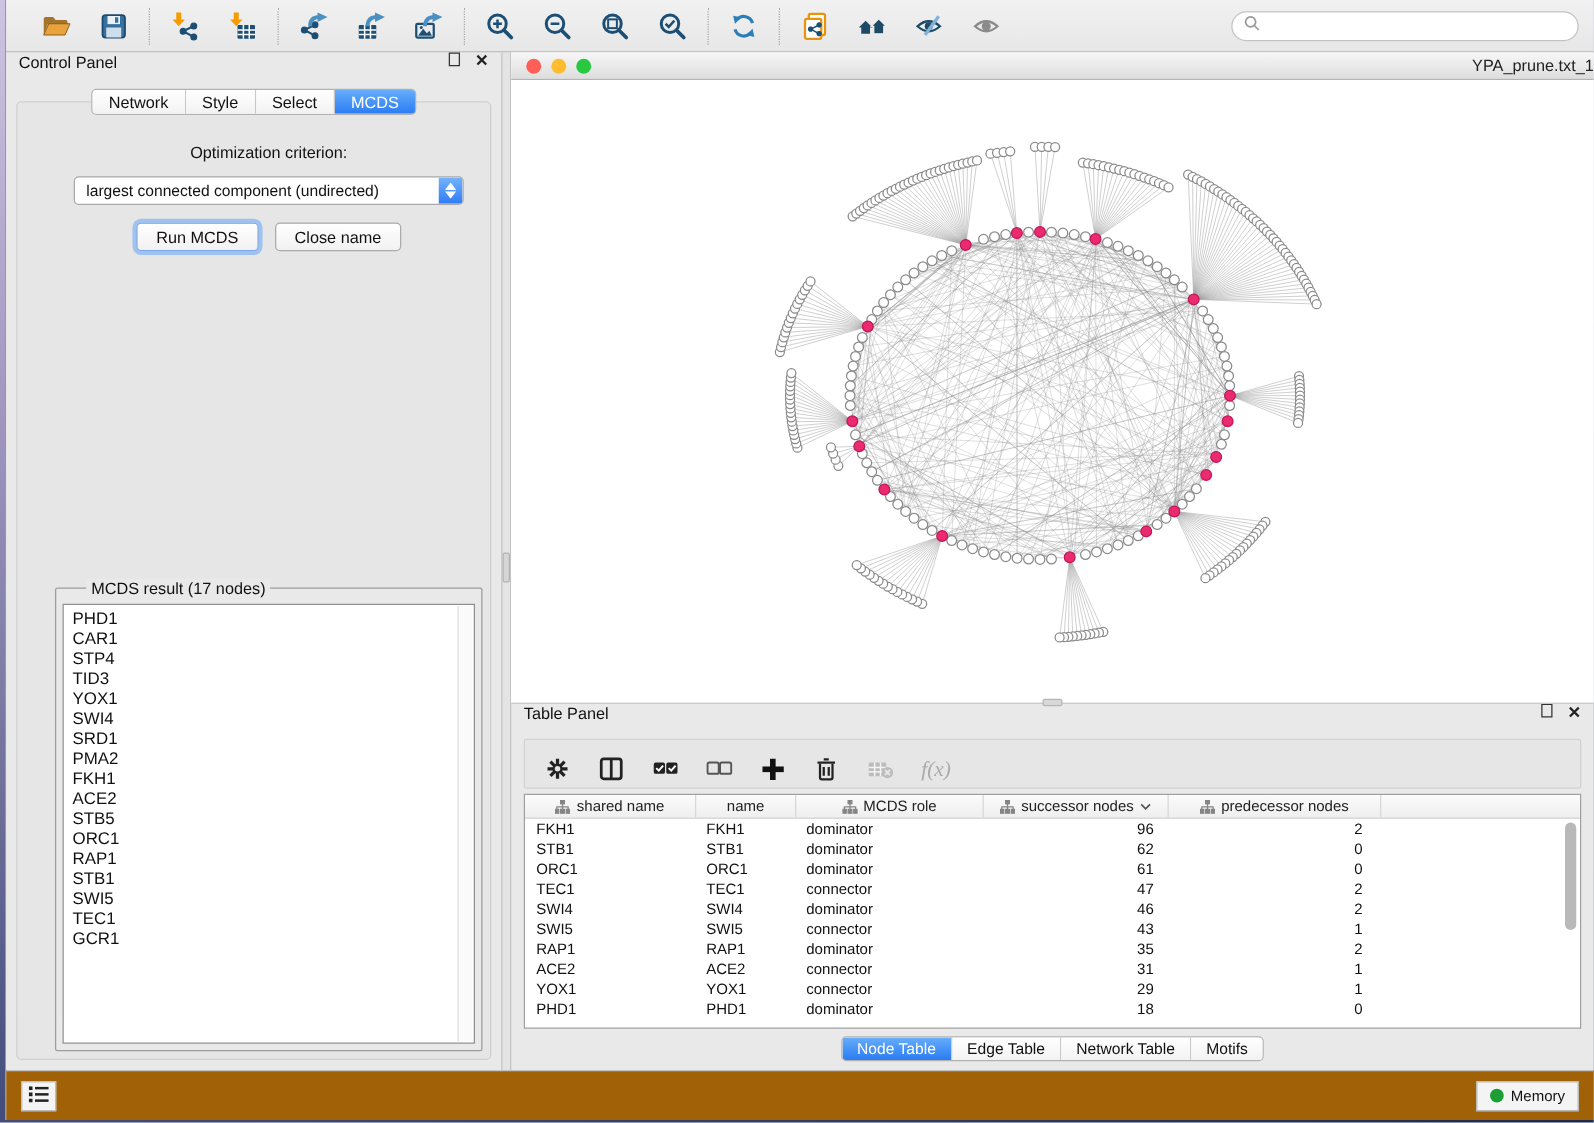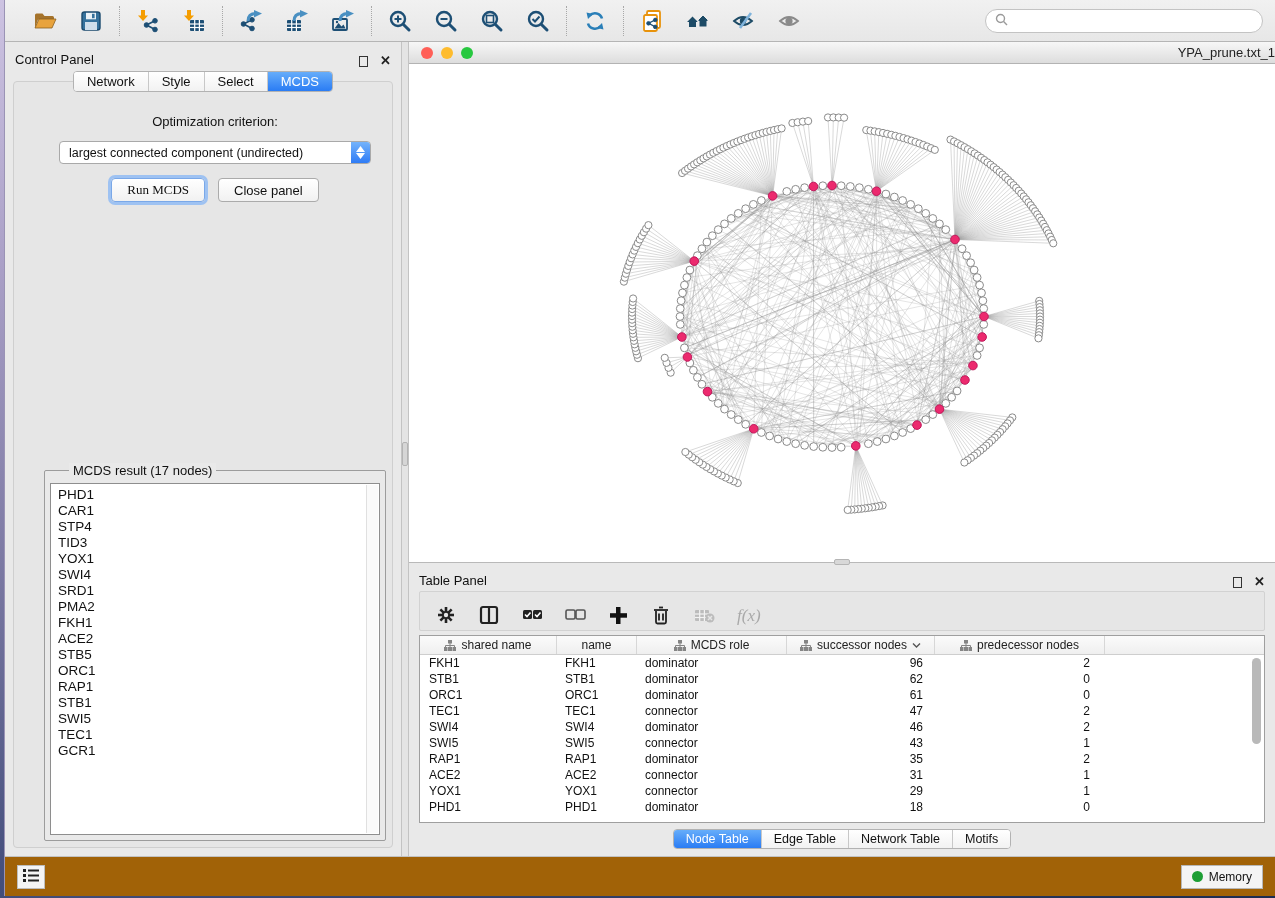--- a/index.html
+++ b/index.html
@@ -25,21 +25,21 @@
   .tb-spacer { flex:1; }
   .searchbox {
     width:278px; height:24px; background:#fff; border:1px solid #c3c3c3; border-radius:12px;
     display:flex; align-items:center; padding:0 9px; gap:5px;
   }
   .searchbox input { border:none; outline:none; flex:1; font-size:12px; background:transparent; font-family:"Liberation Sans",sans-serif; }
   
   .main { flex:1; display:flex; min-height:0; }
   
   .cpanel { width:396px; flex:0 0 396px; background:#e9e9e9; display:flex; flex-direction:column; }
-  .panel-hd { height:25px; flex:0 0 25px; display:flex; align-items:flex-end; padding:0 10px; }
+  .panel-hd { height:25px; flex:0 0 25px; display:flex; align-items:flex-start; padding:0 10px; }
   .panel-hd .ttl { font-size:13px; color:#111; }
   .panel-hd .sp { flex:1; }
   .float-ic { width:9px; height:11px; border:1.5px solid #333; display:inline-block; margin-right:12px; }
   .close-ic { font-size:13px; font-weight:bold; color:#222; line-height:1; }
   .seg { display:inline-flex; border:1px solid #b2b2b2; border-radius:4px; overflow:hidden; background:#fff; }
   .seg-item { padding:2px 13px; font-size:13px; color:#111; background:linear-gradient(#ffffff,#f2f2f2); border-right:1px solid #c8c8c8; white-space:nowrap; }
   .seg-item:last-child { border-right:none; }
   .seg-item.active { background:linear-gradient(#66adfa,#2a7cf4); color:#fff; }
   .cp-tabs { text-align:center; margin:4px 0 0; position:relative; z-index:2; }
   .cp-body {
@@ -54,21 +54,21 @@
   }
   .dropdown .dd-text { flex:1; font-size:12.5px; padding-left:9px; color:#111; white-space:nowrap; }
   .dd-stepper { width:19px; align-self:stretch; background:linear-gradient(#74b3fb,#2f7cf6); display:flex; flex-direction:column; align-items:center; justify-content:center; gap:1px; }
   .dd-stepper svg { display:block; }
   .btn-row { display:flex; justify-content:center; gap:13px; margin-top:14px; }
   .pbtn {
     font-family:"Liberation Sans",sans-serif; font-size:13px; color:#111;
     background:linear-gradient(#ffffff,#f1f1f1); border:1px solid #ababab; border-radius:4px;
     padding:3px 15px;
   }
-  .pbtn.focused { box-shadow:0 0 0 3px rgba(110,170,250,.6); border-color:#7aa8e8;font-family:Liberation Serif, serif; }
+  .pbtn.focused { box-shadow:0 0 0 3px rgba(110,170,250,.6); border-color:#7aa8e8; }
   .groupbox { margin:auto 6px 6px; position:relative; border:1px solid #9c9c9c; border-radius:2px; padding:12px 5px 5px; background:#e9e9e9; }
   .groupbox legend { position:absolute; top:-8px; left:8px; background:#e9e9e9; padding:0 4px; font-size:13px; color:#111;margin-left:16px; }
   .mcds-list { background:#fff; border:1px solid #8e8e8e; height:352px; position:relative; overflow:hidden; padding:3px 0 0 7px; }
   .mcds-item { font-size:13.5px; line-height:16px; color:#111; }
   .mcds-scroll { position:absolute; top:1px; right:1px; bottom:1px; width:12px; background:#fafafa; border-left:1px solid #e0e0e0; }
   
   .v-gutter { width:8px; flex:0 0 8px; background:#e4e4e4; border-left:1px solid #c3c3c3; border-right:1px solid #c3c3c3; position:relative; }
   .v-gutter .g-handle { position:absolute; top:400px; left:0; width:6px; height:24px; background:#d6d6d6; border:1px solid #b3b3b3; border-radius:2px; }
   
   .rcol { flex:1; display:flex; flex-direction:column; min-width:0; }
@@ -341,21 +341,21 @@
             <svg width="11" height="6" viewBox="0 0 11 6">
                 <polygon points="5.5,0 10,6 1,6" fill="#fff"></polygon>
               </svg>
             <svg width="11" height="6" viewBox="0 0 11 6">
                 <polygon points="5.5,6 10,0 1,0" fill="#fff"></polygon>
               </svg>
           </span>
         </div>
         <div class="btn-row">
           <button class="pbtn focused">Run MCDS</button>
-          <button class="pbtn">Close panel</button>
+          <button class="pbtn">Close name</button>
         </div>
         <div class="groupbox">
           <legend>MCDS result (17 nodes)</legend>
           <div class="mcds-list" id="mcds-list">
             <div class="mcds-scroll"></div>
           <div class="mcds-item">PHD1</div>
               <div class="mcds-item">CAR1</div>
               <div class="mcds-item">STP4</div>
               <div class="mcds-item">TID3</div>
               <div class="mcds-item">YOX1</div>

